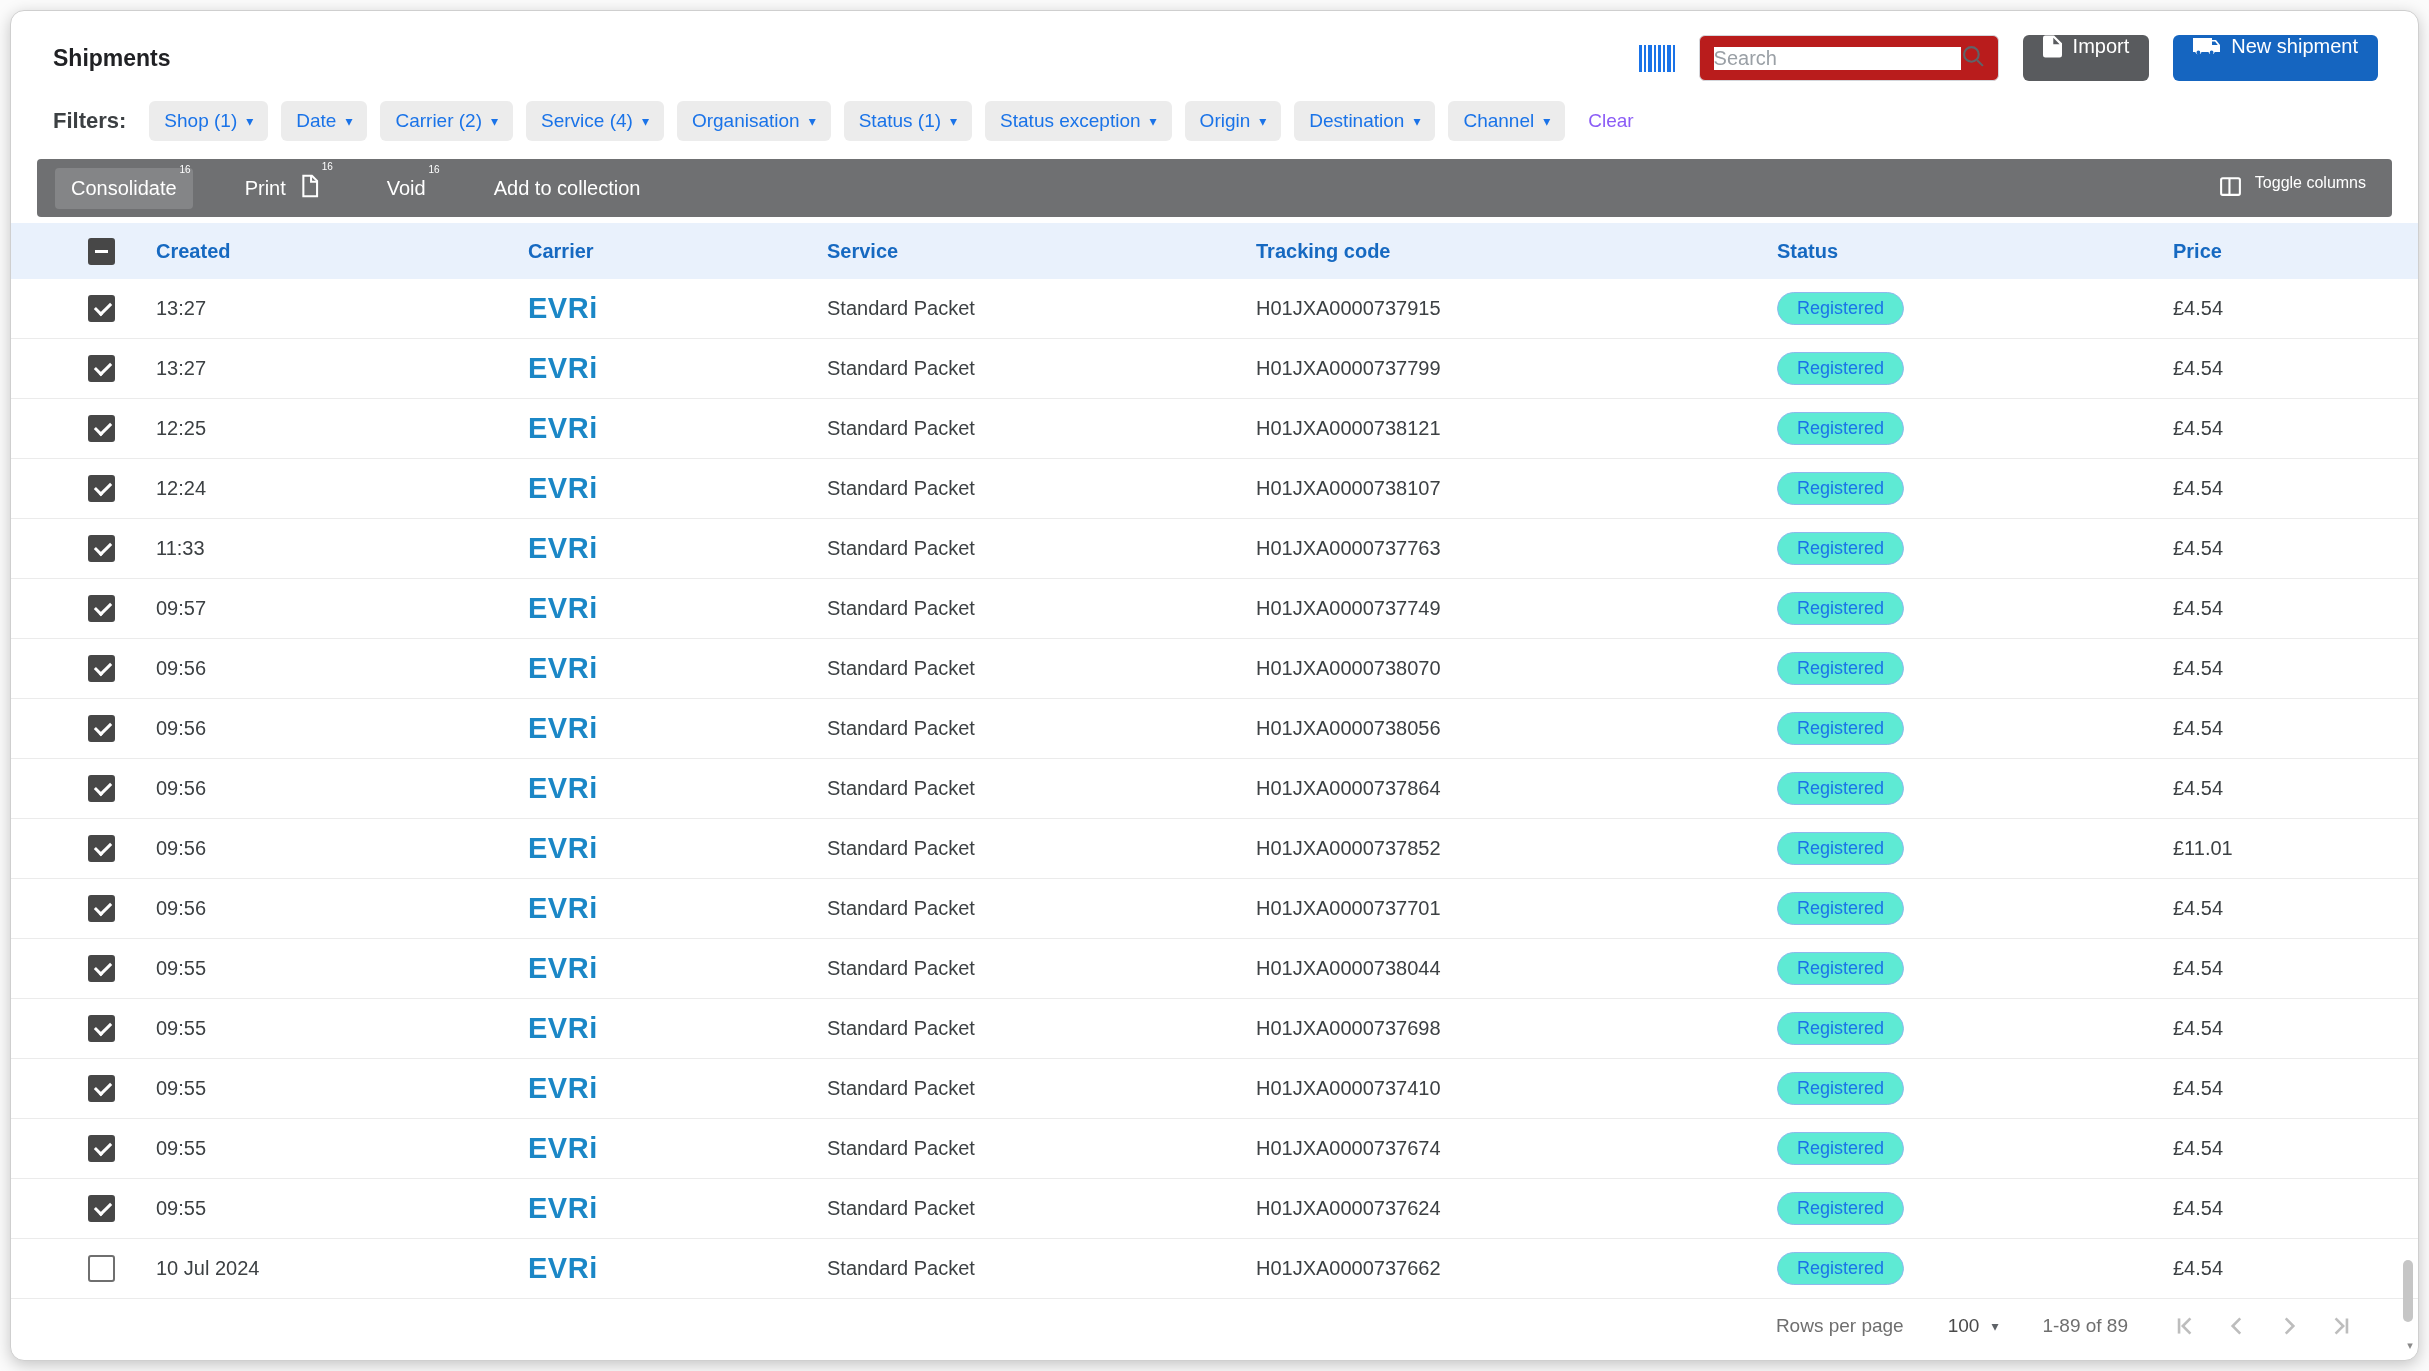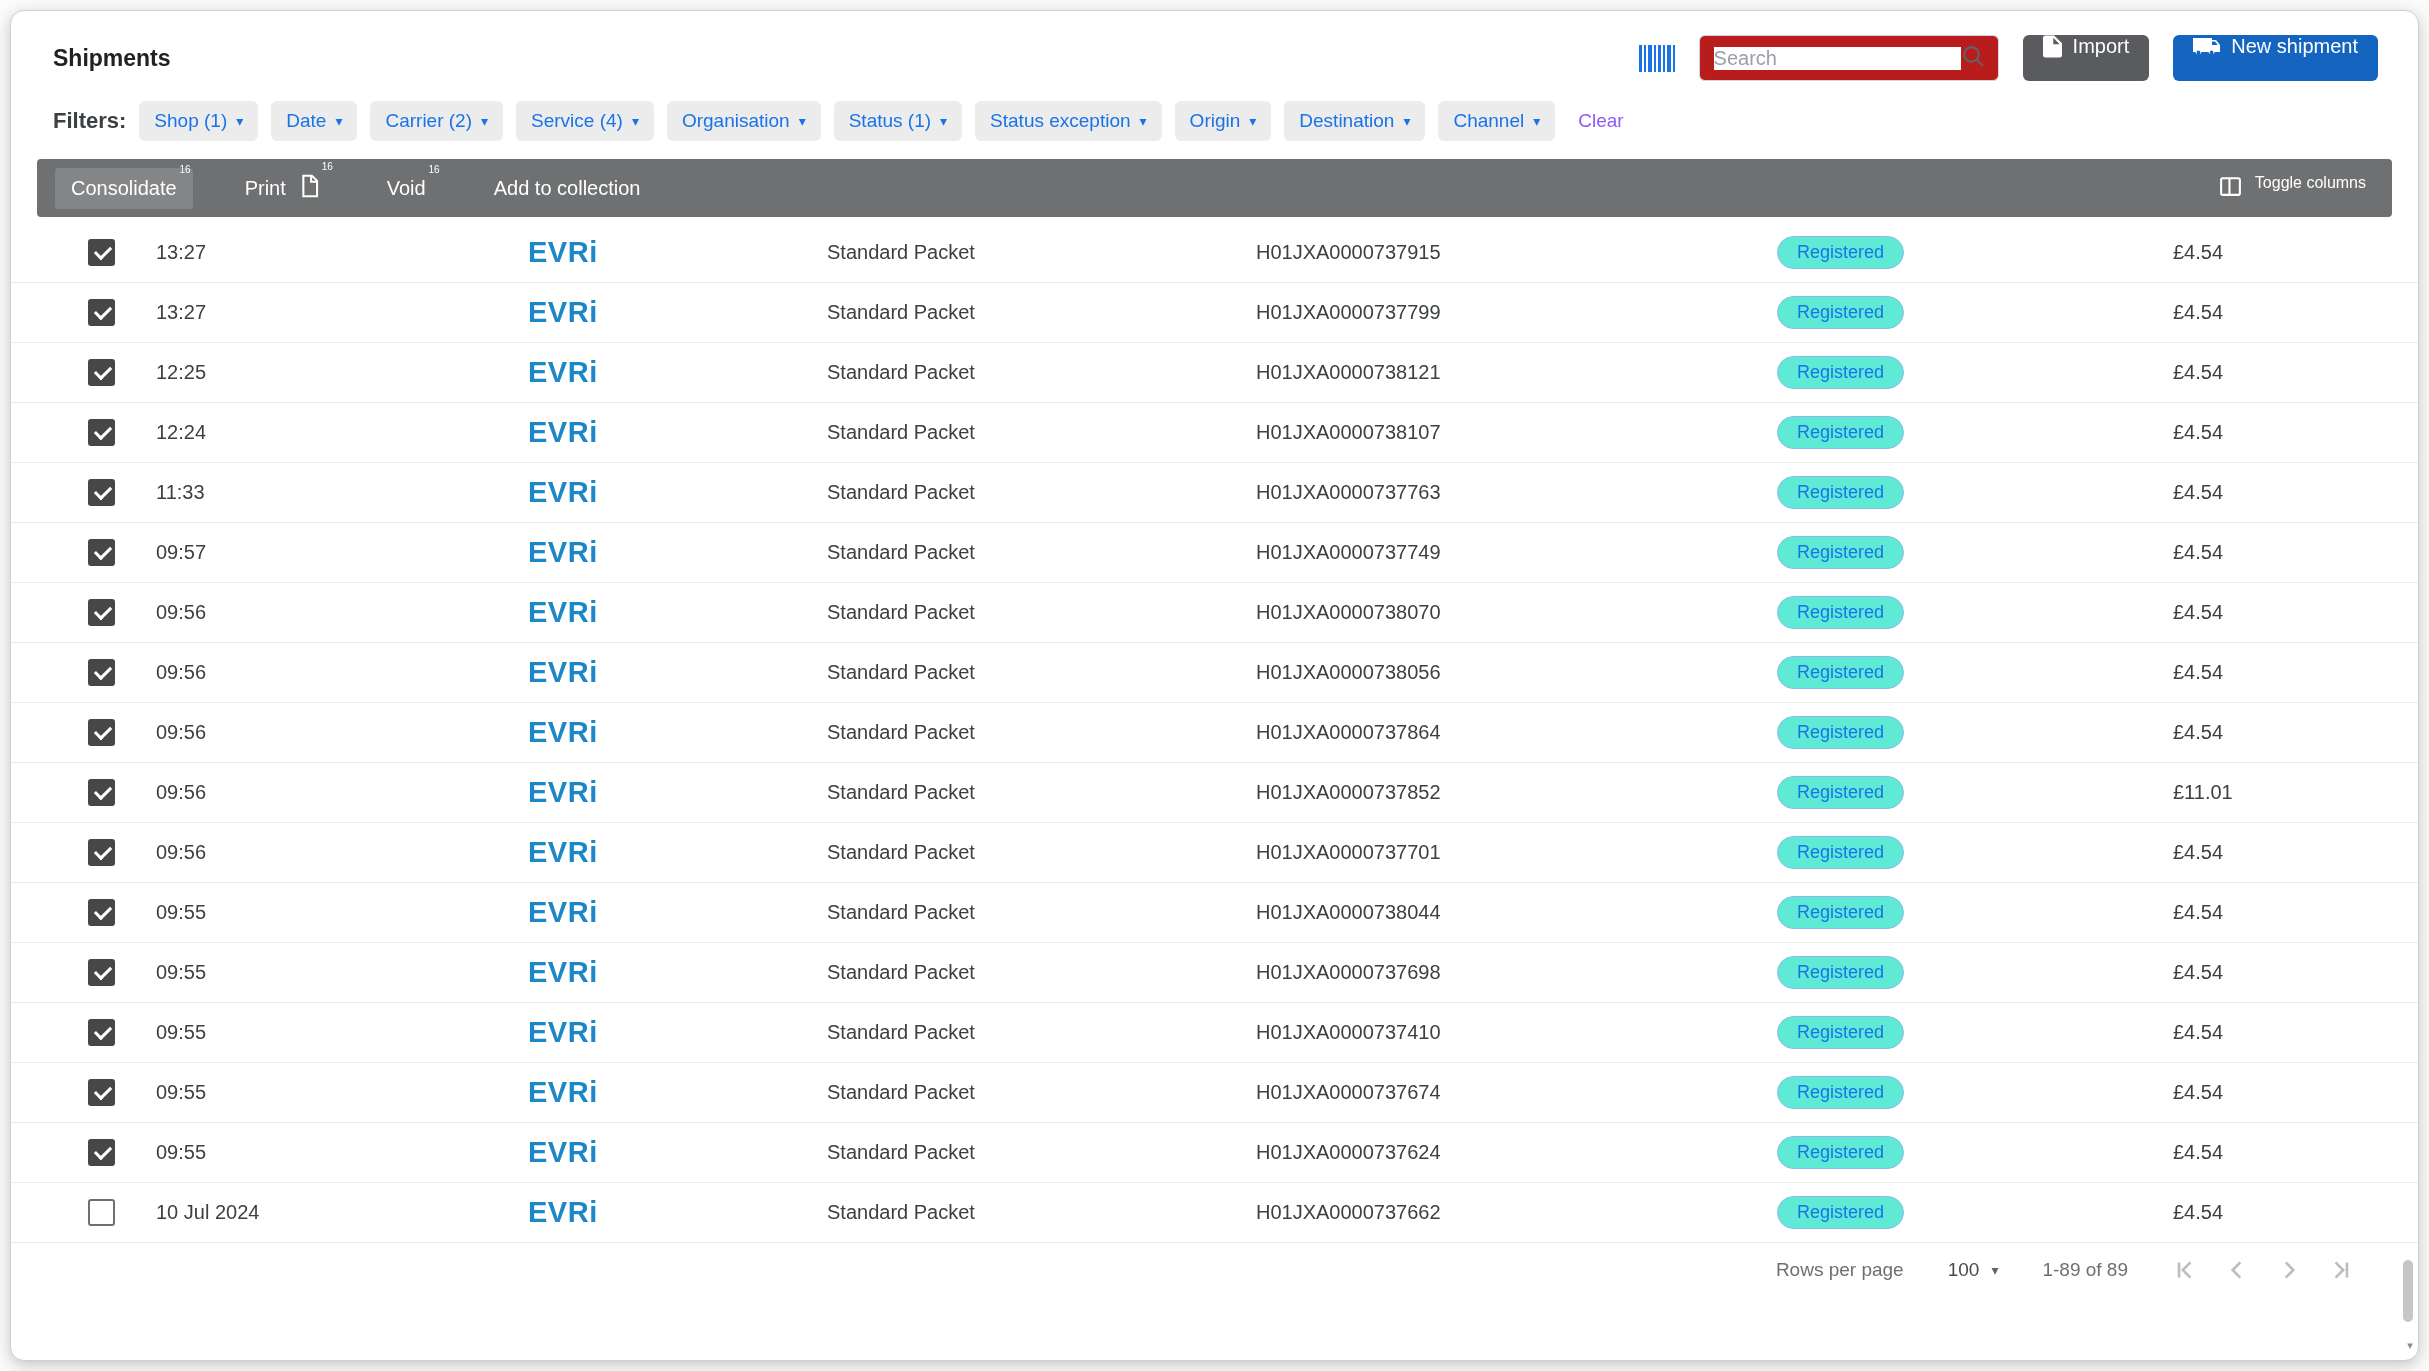--- a/index.html
+++ b/index.html
@@ -18,21 +18,21 @@
   .search input { flex:1; border:none; outline:none; font-size:20px; color:#3c4043; min-width:0;
     font-family:inherit; }
   .search input::placeholder { color:#9aa0a6; }
   .btn { display:flex; align-items:flex-start; gap:11px; height:46px; padding:0 20px; border:none;
     border-radius:6px; font-size:20px; color:#fff; cursor:pointer; font-family:inherit; }
   .btn-gray { background:#595b5e; }
   .btn-blue { background:#1565c0; }
 
   
   .filters { display:flex; align-items:center; gap:13px; padding:4px 42px 18px; flex-wrap:wrap; }
-  .filters-label { font-size:22px; font-weight:bold; color:#3c4043; }
+  .filters-label { font-size:22px; font-weight:bold; color:#3c4043; margin-right:10px; }
   .chip { display:flex; align-items:center; gap:9px; height:40px; padding:0 15px; background:#ececec;
     border:none; border-radius:6px; color:#1a73e8; font-size:19px; cursor:pointer; font-family:inherit; }
   .chip .chev { font-size:14px; color:#1a73e8; }
   .clear { color:#8b5cf6; font-size:19px; margin-left:10px; cursor:pointer; }
 
   
   .actionbar { display:flex; align-items:center; justify-content:space-between; height:58px;
     margin:0 26px 6px; background:#6f7072; border-radius:4px; padding:0 8px 0 18px; }
   .actions-left { display:flex; align-items:center; gap:36px; }
   .action { position:relative; display:flex; align-items:center; gap:12px; background:transparent;
@@ -217,20 +217,31 @@
       <span>
         <svg width="25" height="25" viewBox="0 0 24 24" fill="none" stroke="#fff" stroke-width="2">
             <rect x="3" y="4" width="18" height="16" rx="1.5"></rect>
             <line x1="11" y1="4" x2="11" y2="20"></line>
           </svg>
       </span>
       <span>Toggle columns</span>
     </button>
   </div>
 
+  <div class="thead">
+    <div class="cb-cell">
+        <div class="checkbox indeterminate"></div>
+      </div>
+    <div class="th">Created</div>
+    <div class="th">Carrier</div>
+    <div class="th">Service</div>
+    <div class="th">Tracking code</div>
+    <div class="th">Status</div>
+    <div class="th">Price</div>
+  </div>
 
   <div class="tbody">
 
       <div class="trow">
         <div class="cb-cell">
           <div class="checkbox checked"></div>
         </div>
         <div class="cell">13:27</div>
         <div class="cell evri">EVRi</div>
         <div class="cell">Standard Packet</div>

